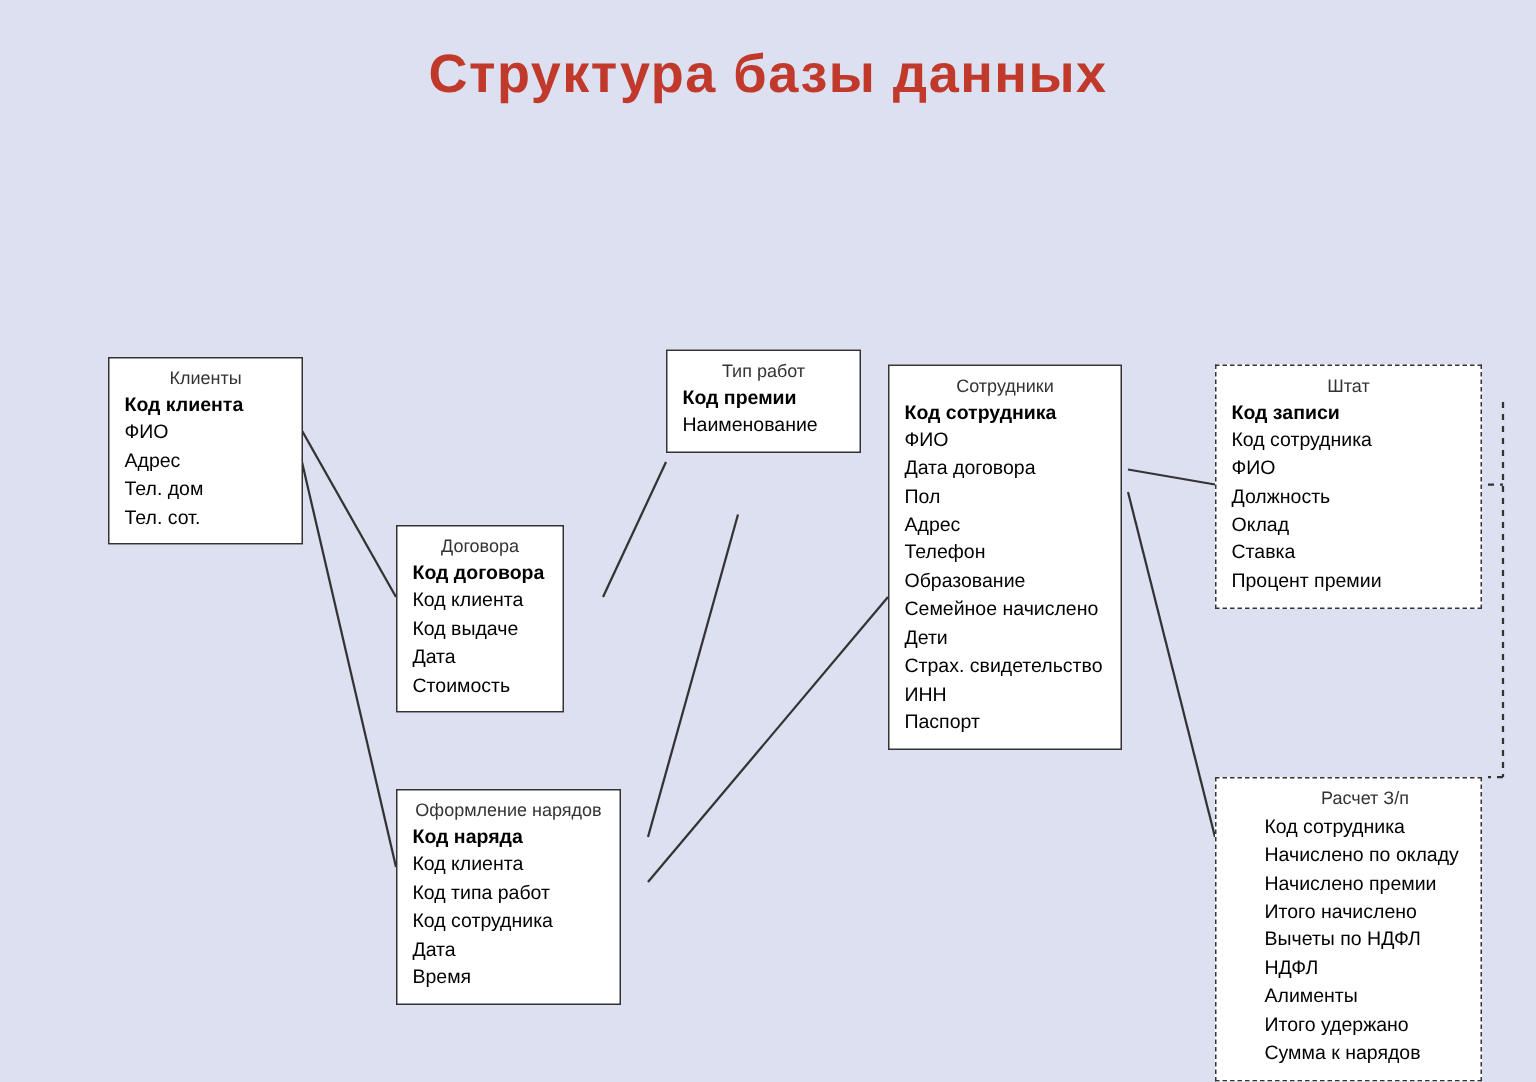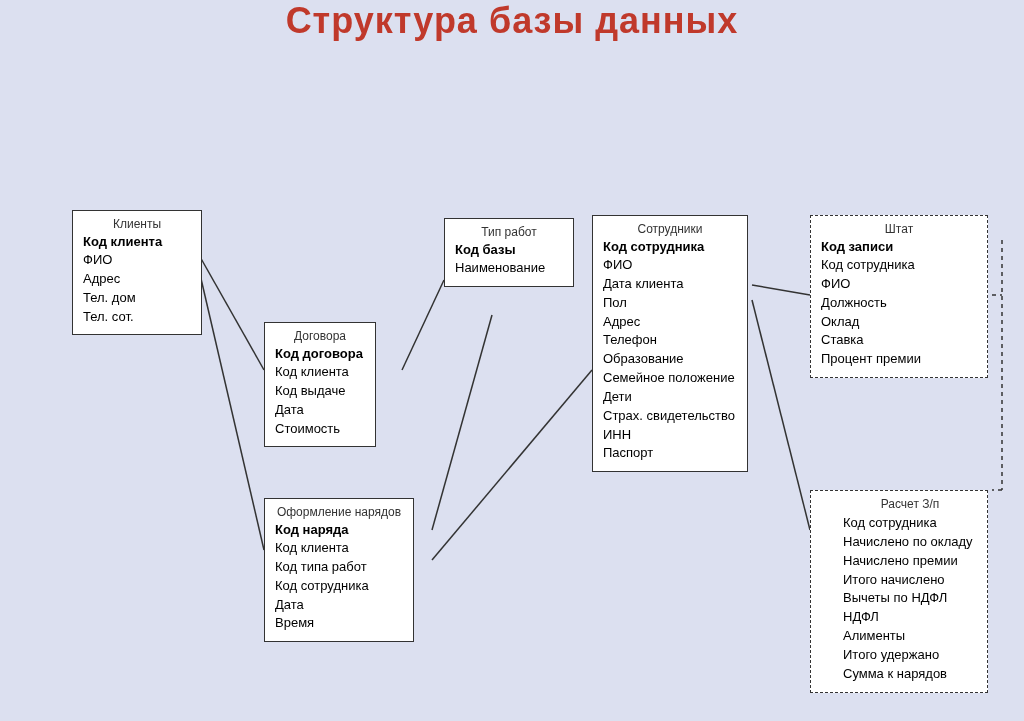--- a/index.html
+++ b/index.html
@@ -10,20 +10,21 @@
       font-family: Arial, sans-serif;
       font-size: 13px;
       position: relative;
       overflow: hidden;
     }
     .page-title {
       text-align: center;
       font-size: 36px;
       font-weight: bold;
       color: #c0392b;
+      padding-top: 28px;
       padding-bottom: 18px;
       letter-spacing: 1px;
     }
     .diagram-area {
       position: relative;
       width: 100%;
       height: calc(721px - 100px);
       margin-left: 32px;
     }
     .entity-box {
@@ -116,36 +117,36 @@
   <div class="entity-box" style="left:232px; top:438px; width:150px;">
     <div class="entity-title-row">Оформление нарядов</div>
     <div class="entity-pk">Код наряда</div>
     <div class="entity-field">Код клиента</div>
     <div class="entity-field">Код типа работ</div>
     <div class="entity-field">Код сотрудника</div>
     <div class="entity-field">Дата</div>
     <div class="entity-field">Время</div>
   </div>
 
-  <div class="entity-box" style="left:412px; top:158px; width:130px;">
+  <div class="entity-box" style="left:412px; top:145px; width:130px;">
     <div class="entity-title-row">Тип работ</div>
-    <div class="entity-pk">Код базы</div>
+    <div class="entity-pk">Код премии</div>
     <div class="entity-field">Наименование</div>
   </div>
 
   <div class="entity-box" style="left:560px; top:155px; width:156px;">
     <div class="entity-title-row">Сотрудники</div>
     <div class="entity-pk">Код сотрудника</div>
     <div class="entity-field">ФИО</div>
-    <div class="entity-field">Дата клиента</div>
+    <div class="entity-field">Дата договора</div>
     <div class="entity-field">Пол</div>
     <div class="entity-field">Адрес</div>
     <div class="entity-field">Телефон</div>
     <div class="entity-field">Образование</div>
-    <div class="entity-field">Семейное положение</div>
+    <div class="entity-field">Семейное начислено</div>
     <div class="entity-field">Дети</div>
     <div class="entity-field">Страх. свидетельство</div>
     <div class="entity-field">ИНН</div>
     <div class="entity-field">Паспорт</div>
   </div>
 
   <div class="entity-box dashed-box" style="left:778px; top:155px; width:178px;">
     <div class="entity-title-row">Штат</div>
     <div class="entity-pk">Код записи</div>
     <div class="entity-field">Код сотрудника</div>

